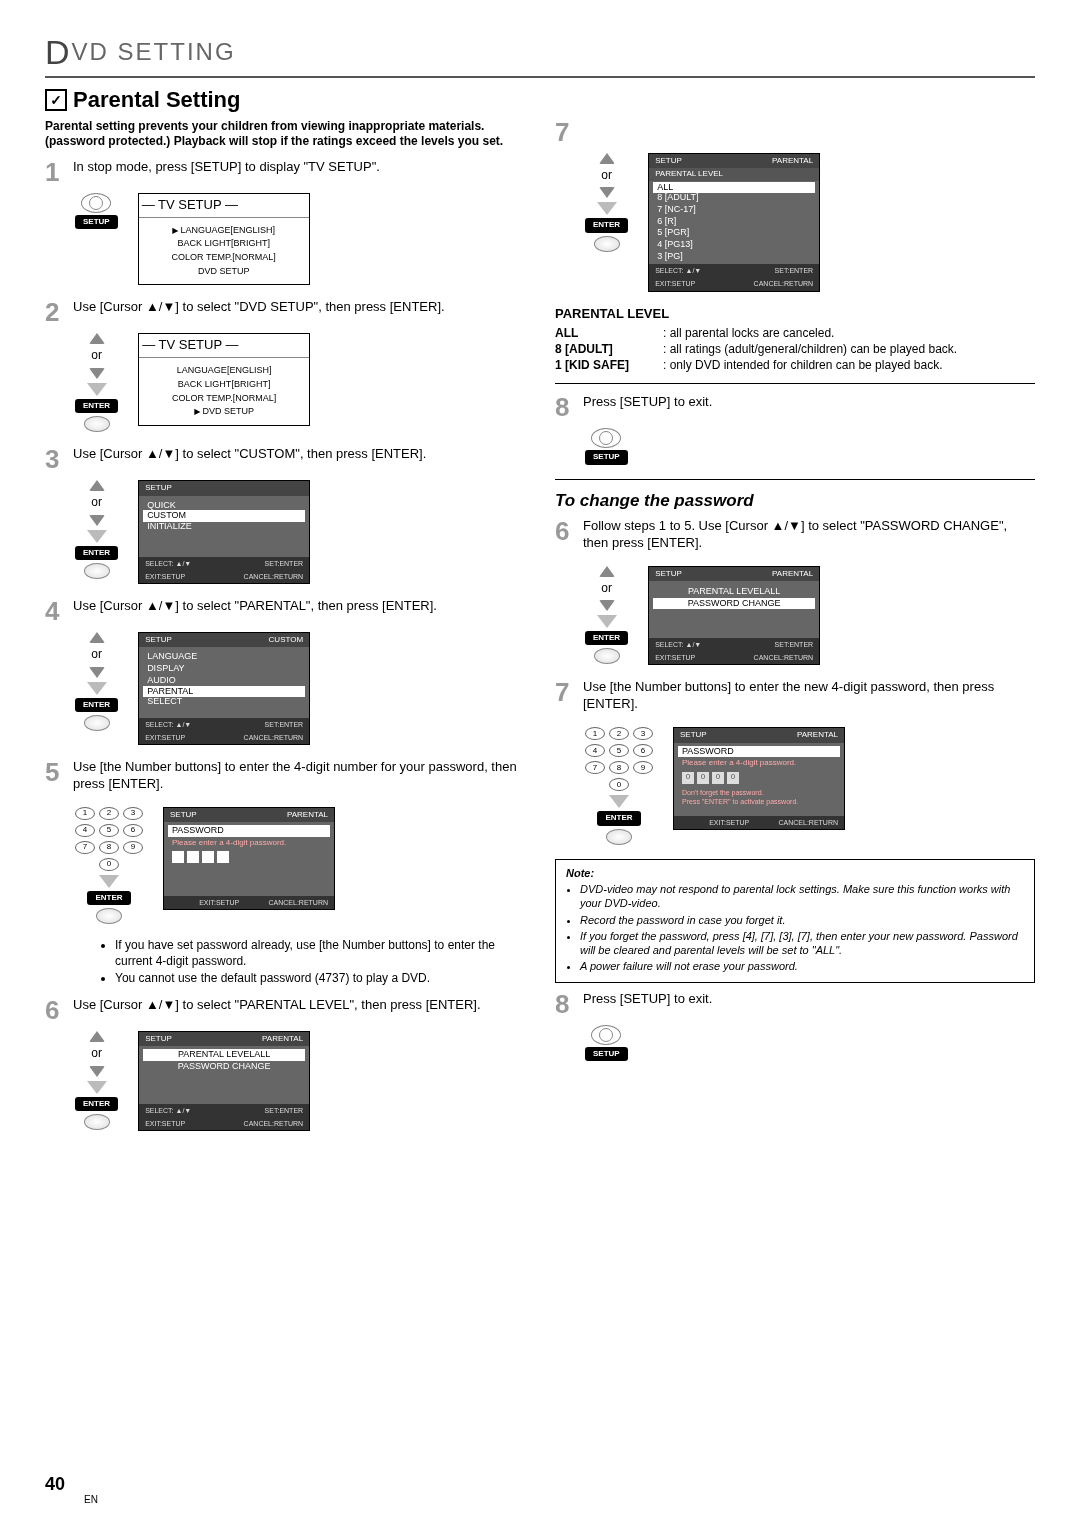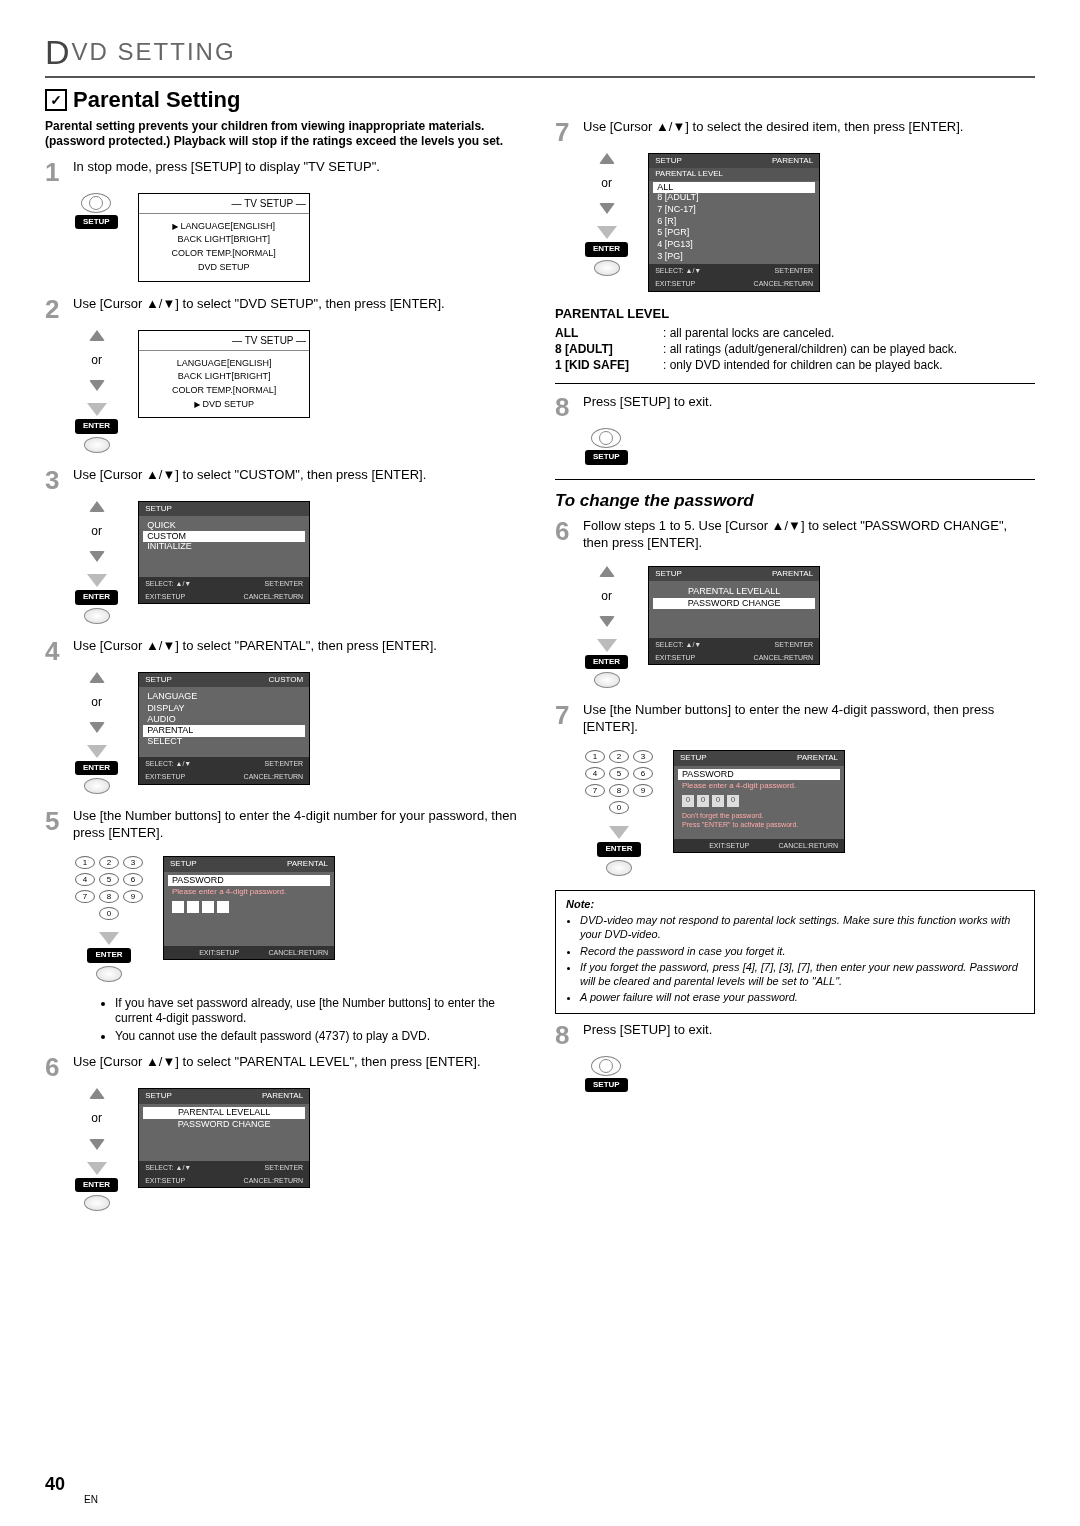--- a/index.html
+++ b/index.html
@@ -8,39 +8,39 @@
 .section-title{font-size:22px;font-weight:bold;display:flex;align-items:center;gap:6px;margin-bottom:4px}
 .check-icon{width:18px;height:18px;border:2px solid #000;display:inline-flex;align-items:center;justify-content:center;font-size:14px}
 .intro{font-size:12px;font-weight:bold;margin-bottom:10px;line-height:1.25}
 .cols{display:flex;gap:30px}
 .col{flex:1}
 .step{display:flex;gap:8px;margin-bottom:8px;align-items:flex-start}
 .step-num{font-size:26px;font-weight:bold;color:#999;line-height:1;flex-shrink:0;width:20px}
 .step-body{flex:1}
 .step-text{margin-bottom:6px}
 .diagram{display:flex;gap:20px;align-items:flex-start;margin:6px 0 14px 30px}
-.remote-stack{display:flex;flex-direction:column;align-items:center;gap:12px}
+.remote-stack{display:flex;flex-direction:column;align-items:center;gap:4px}
 .btn{background:#000;color:#fff;font-size:8px;padding:2px 8px;border-radius:3px;font-weight:bold}
 .tri-up{width:0;height:0;border-left:8px solid transparent;border-right:8px solid transparent;border-bottom:11px solid #888;border-radius:2px}
 .tri-down{width:0;height:0;border-left:8px solid transparent;border-right:8px solid transparent;border-top:11px solid #888;border-radius:2px}
 .or{font-size:12px}
 .enter-grp{display:flex;flex-direction:column;align-items:center;gap:3px}
 .enter-tri{width:0;height:0;border-left:10px solid transparent;border-right:10px solid transparent;border-top:13px solid #bbb}
 .round-btn{width:24px;height:14px;border:1px solid #888;border-radius:50%;background:radial-gradient(#fff,#ddd)}
 .setup-ico{display:flex;flex-direction:column;align-items:center;gap:2px}
 .eye{width:28px;height:18px;border:1px solid #888;border-radius:50%;display:flex;align-items:center;justify-content:center}
 .eye::before{content:"";width:12px;height:12px;border:1px solid #888;border-radius:50%}
 .osd{border:1px solid #000;font-size:9px;min-width:170px;background:#fff}
 .osd-dark{background:#666;color:#fff}
 .osd-header{background:#444;color:#fff;padding:2px 6px;font-size:8px;display:flex;justify-content:space-between}
 .osd-body{padding:6px 10px}
 .osd-row{display:flex;justify-content:center;padding:1px 0}
 .osd-selected{background:#fff;color:#000;padding:0 4px;margin:-1px -4px}
 .osd-footer{background:#333;color:#ddd;font-size:7px;padding:2px 6px;display:flex;justify-content:space-between}
-.osd-title{text-align:right;padding:3px;font-size:10px;border-bottom:1px solid #888}
+.osd-title{text-align:left;padding:3px;font-size:13px;border-bottom:1px solid #888}
 .numpad{display:grid;grid-template-columns:repeat(3,20px);gap:4px;justify-content:center}
 .numpad div{width:18px;height:11px;border:1px solid #666;border-radius:50%;font-size:8px;display:flex;align-items:center;justify-content:center}
 .numpad .zero{grid-column:2}
 .bullets{margin:4px 0 10px 30px;font-size:12px}
 .bullets li{margin-bottom:2px}
 .hr{border:none;border-top:1px solid #000;margin:10px 0}
 .subhead{font-size:13px;font-weight:bold;margin-bottom:4px}
 .plevel-list{font-size:12px;margin-bottom:8px}
 .plevel-list .row{display:flex;gap:8px}
 .plevel-list .key{font-weight:bold;width:100px;flex-shrink:0}
@@ -314,23 +314,20 @@
             <span>EXIT:SETUP</span>
             <span>CANCEL:RETURN</span>
           </div>
     </div>
   </div>
 </div>
 
 <div class="col">
   <div class="step">
         <div class="step-num">7</div>
-        <div class="step-body">
-          <div class="step-text">Use [Cursor ▲/▼] to select the desired item, then press [ENTER].</div>
-        </div>
       </div>
   <div class="diagram">
     <div class="remote-stack">
           <div class="tri-up"></div>
           <div class="or">or</div>
           <div class="tri-down"></div>
           <div class="enter-grp">
             <div class="enter-tri"></div>
             <div class="btn">ENTER</div>
             <div class="round-btn"></div>

